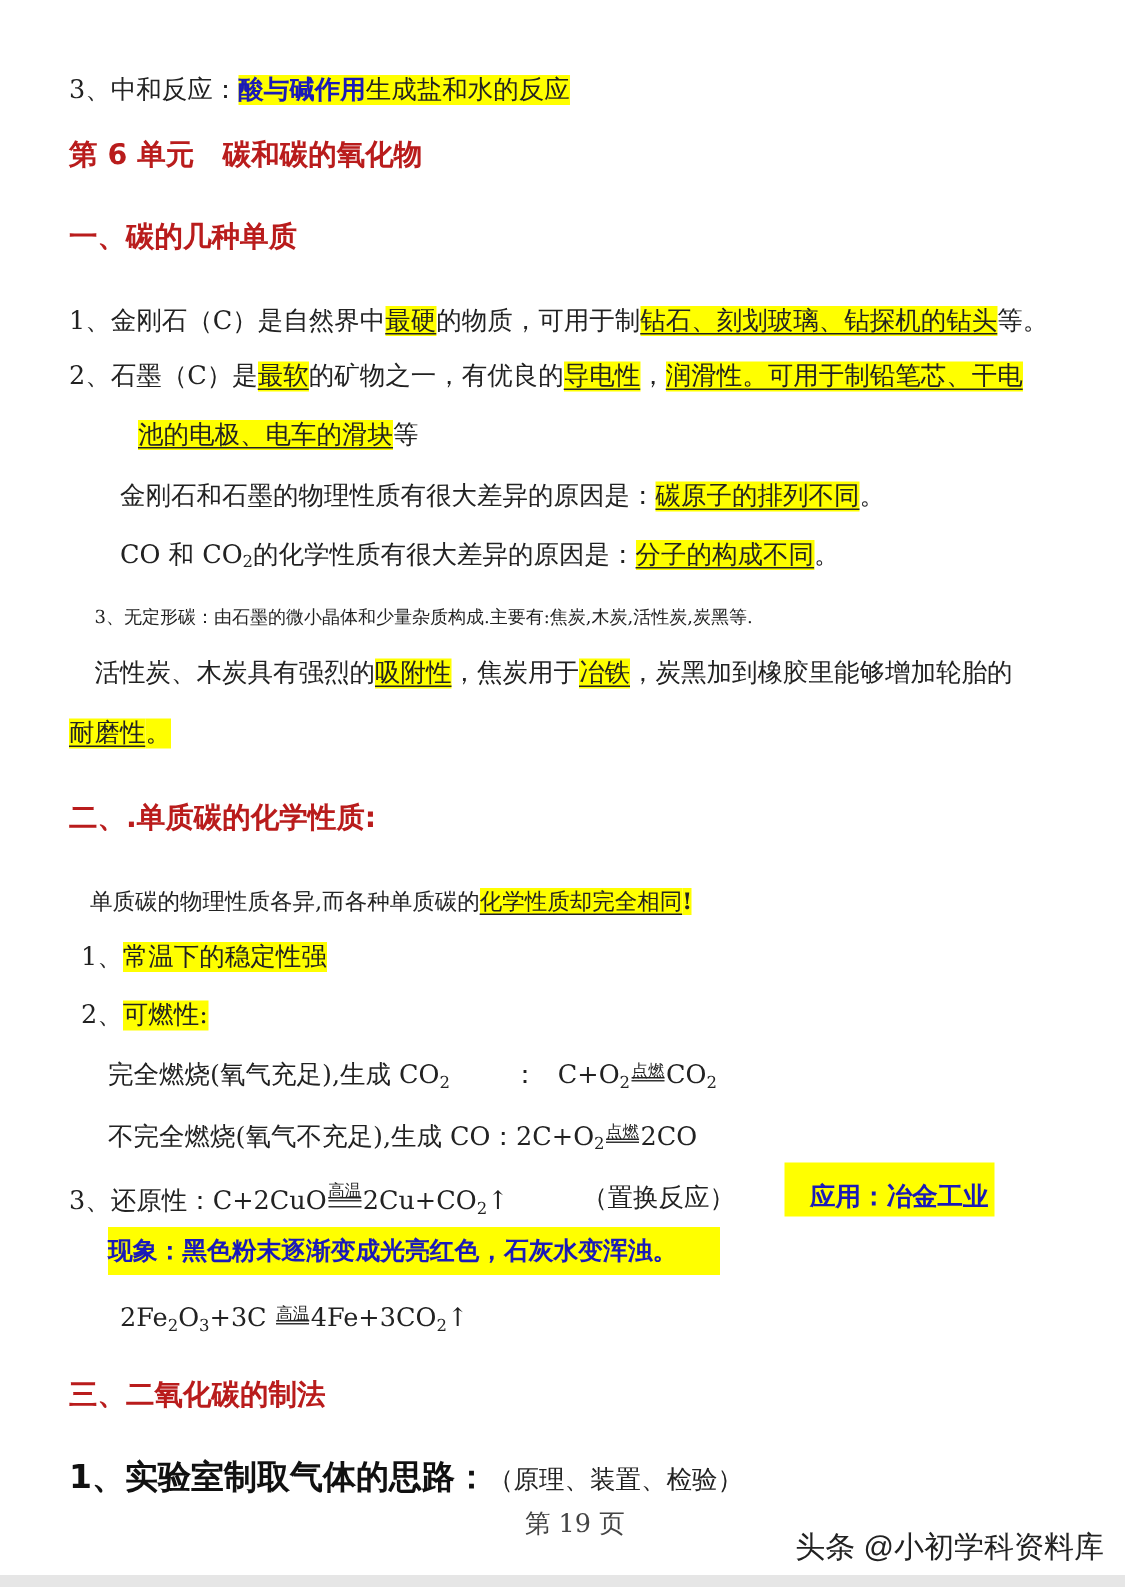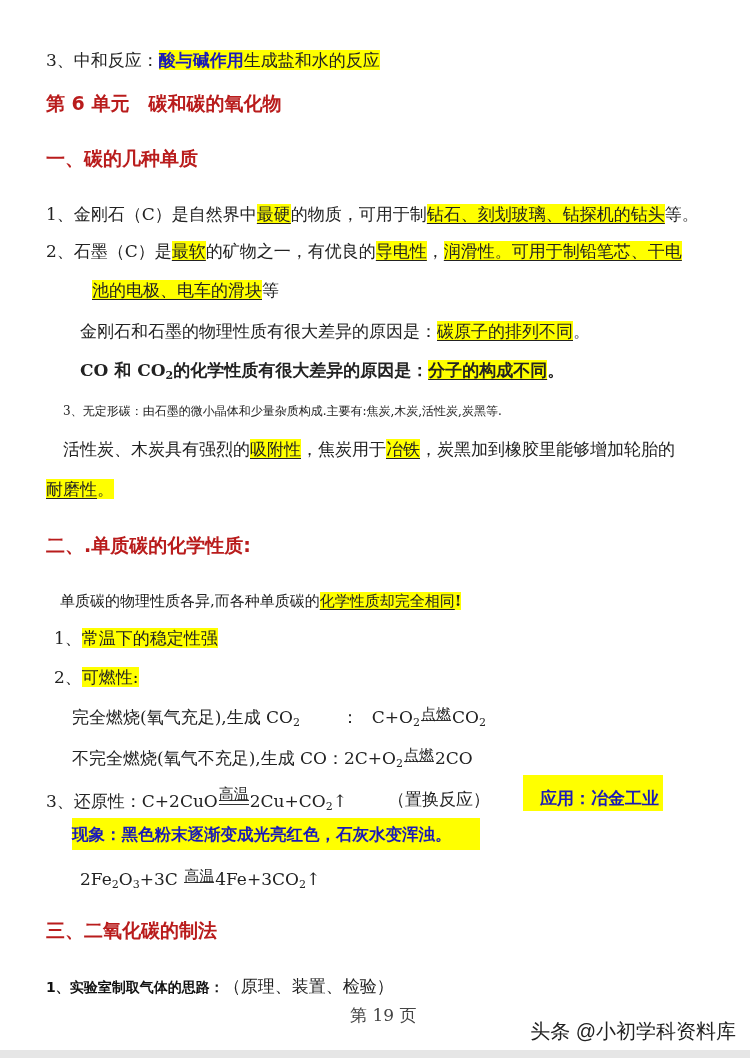--- a/index.html
+++ b/index.html
@@ -15,21 +15,21 @@
   .heading { font-family: "DejaVu Sans", "Liberation Sans", sans-serif; font-weight: bold; font-size: 19px; color: #b91c1c; }
   .hl { background: #ffff00; }
   .ul { text-decoration: underline; text-decoration-thickness: 1px; text-underline-offset: 3px; }
   .blue-bold { color: #1a1ab8; font-weight: bold; font-family: "DejaVu Sans", "Liberation Sans", sans-serif; }
   .bold-sans { font-family: "DejaVu Sans", "Liberation Sans", sans-serif; font-weight: bold; color: #111; }
   sub { font-size: 11px; vertical-align: -3px; line-height: 0; }
   .cond {
     display: inline-block; position: relative; text-align: center;
     vertical-align: bottom; margin: 0 1px;
   }
-  .cond .top { display: block; font-size: 15px; line-height: 16px; margin-bottom: -2px; }
+  .cond .top { display: block; font-size: 11px; line-height: 16px; margin-bottom: -2px; text-decoration: underline; }
   .cond .bar { display: block; height: 1px; background: #333; margin-bottom: 9px; }
   .cond .bar.double { height: 3px; border-top: 1px solid #333; border-bottom: 1px solid #333; background: transparent; }
   .pagenum { position: absolute; font-size: 17px; color: #444; }
   .watermark {
     position: absolute; right: 14px; top: 1018px;
     font-family: Liberation Sans, sans-serif;
     font-size: 20px; color: #222;
     text-shadow: 0 0 2px #fff, 0 0 2px #fff;
     margin-left: 35px;
   }
@@ -55,21 +55,21 @@
   <div class="line" style="left:46px; top:238px;">
     <span>2、石墨（C）是</span><span class="hl ul">最软</span><span>的矿物之一，有优良的</span><span class="hl ul">导电性</span><span>，</span><span class="hl ul">润滑性。可用于制铅笔芯、干电</span>
   </div>
   <div class="line" style="left:46px; top:277px;padding-left:46px;">
     <span class="hl ul">池的电极、电车的滑块</span><span>等</span>
   </div>
 
   <div class="line" style="left:80px; top:318px;">
     <span>金刚石和石墨的物理性质有很大差异的原因是：</span><span class="hl ul">碳原子的排列不同</span><span>。</span>
   </div>
-  <div class="line" style="left:80px; top:357px;font-weight:bold;">
+  <div class="line" style="left:80px; top:357px;">
     <span>CO 和 CO</span><sub>2</sub><span>的化学性质有很大差异的原因是：</span><span class="hl ul">分子的构成不同</span><span>。</span>
   </div>
 
   <div class="line" style="left:63px; top:398px; font-size:12px;">3、无定形碳：由石墨的微小晶体和少量杂质构成.主要有:焦炭,木炭,活性炭,炭黑等.</div>
   <div class="line" style="left:63px; top:436px;">
     <span>活性炭、木炭具有强烈的</span><span class="hl ul">吸附性</span><span>，焦炭用于</span><span class="hl ul">冶铁</span><span>，炭黑加到橡胶里能够增加轮胎的</span>
   </div>
   <div class="line" style="left:46px; top:476px;">
     <span class="hl ul">耐磨性</span><span class="hl">。</span>
   </div>
@@ -109,20 +109,20 @@
     <span class="blue-bold">应用：冶金工业</span>
   </div>
 
   <div class="line" style="left:80px; top:866px;">
     <span>2Fe</span><sub>2</sub><span>O</span><sub>3</sub><span>+3C</span>
     <span class="cond"><span class="top">高温</span><span class="bar"></span></span><span>4Fe+3CO</span><sub>2</sub><span>↑</span>
   </div>
 
   <div class="line heading" style="left:46px; top:917px;">三、二氧化碳的制法</div>
   <div class="line" style="left:46px; top:973px;">
-    <span class="bold-sans" style="font-size:14px;">1、实验室制取气体的思路：</span><span>（原理、装置、检验）</span>
+    <span class="bold-sans" style="font-size:22px;">1、实验室制取气体的思路：</span><span>（原理、装置、检验）</span>
   </div>
 
   <div class="pagenum" style="left:350px; top:1004px;">第 19 页</div>
 
   <div class="watermark">头条 @小初学科资料库</div>
   <div class="bottom-edge"></div>
 </div>
 
 </body></html>

